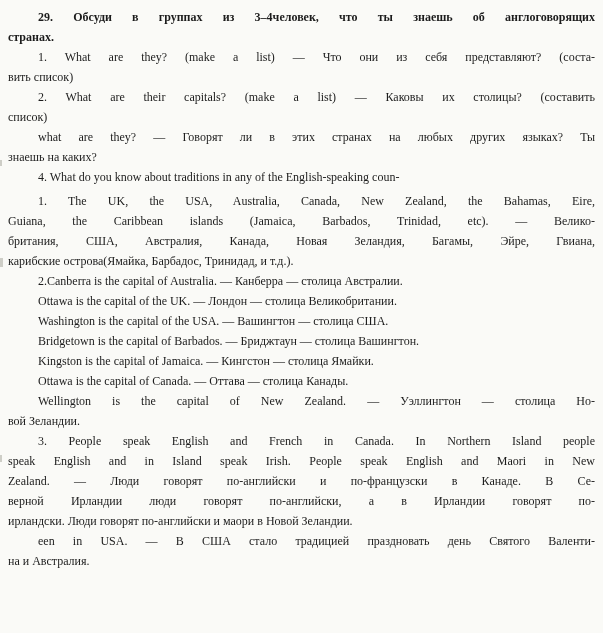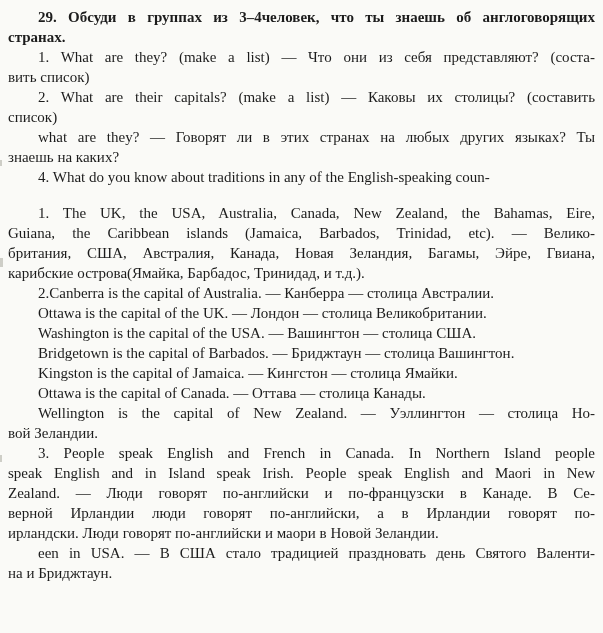--- a/index.html
+++ b/index.html
@@ -9,32 +9,32 @@
     background: #fafaf7;
     color: #1c1c1c;
     font-family: "Liberation Serif", "DejaVu Serif", serif;
     overflow: hidden;
     position: relative;
   }
   .page {
     padding: 7px 8px 0 8px;
   }
   .line {
-    font-size: 15px;
+    font-size: 12px;
     line-height: 20px;
     height: 20px;
     text-align: justify;
     text-align-last: justify;
     white-space: nowrap;
     overflow: hidden;
   }
   .para > .line:first-child { padding-left: 30px; }
   .para > .line:last-child { text-align-last: left; }
   .heading .line { font-weight: bold; }
-  .gap { margin-top: 16px; }
+  .gap { margin-top: 4px; }
   .speck {
     position: absolute;
     background: #a9a9a1;
     opacity: 0.55;
   }
   #sp1 { left: 0; top: 160px; width: 2px; height: 6px; }
   #sp2 { left: 0; top: 258px; width: 3px; height: 9px; }
   #sp3 { left: 0; top: 455px; width: 2px; height: 7px; }
 </style>
 </head>
@@ -99,20 +99,20 @@
   <div class="para">
     <div class="line">3. People speak English and French in Canada. In Northern Island people</div>
     <div class="line">speak English and in Island speak Irish. People speak English and Maori in New</div>
     <div class="line">Zealand. — Люди говорят по-английски и по-французски в Канаде. В Се-</div>
     <div class="line">верной Ирландии люди говорят по-английски, а в Ирландии говорят по-</div>
     <div class="line">ирландски. Люди говорят по-английски и маори в Новой Зеландии.</div>
   </div>
 
   <div class="para">
     <div class="line">een in USA. — В США стало традицией праздновать день Святого Валенти-</div>
-    <div class="line">на и Бриджтаун.</div>
+    <div class="line">на и Австралия.</div>
   </div>
 
 </div>
 
 <div class="speck" id="sp1"></div>
 <div class="speck" id="sp2"></div>
 <div class="speck" id="sp3"></div>
 
 </body></html>

